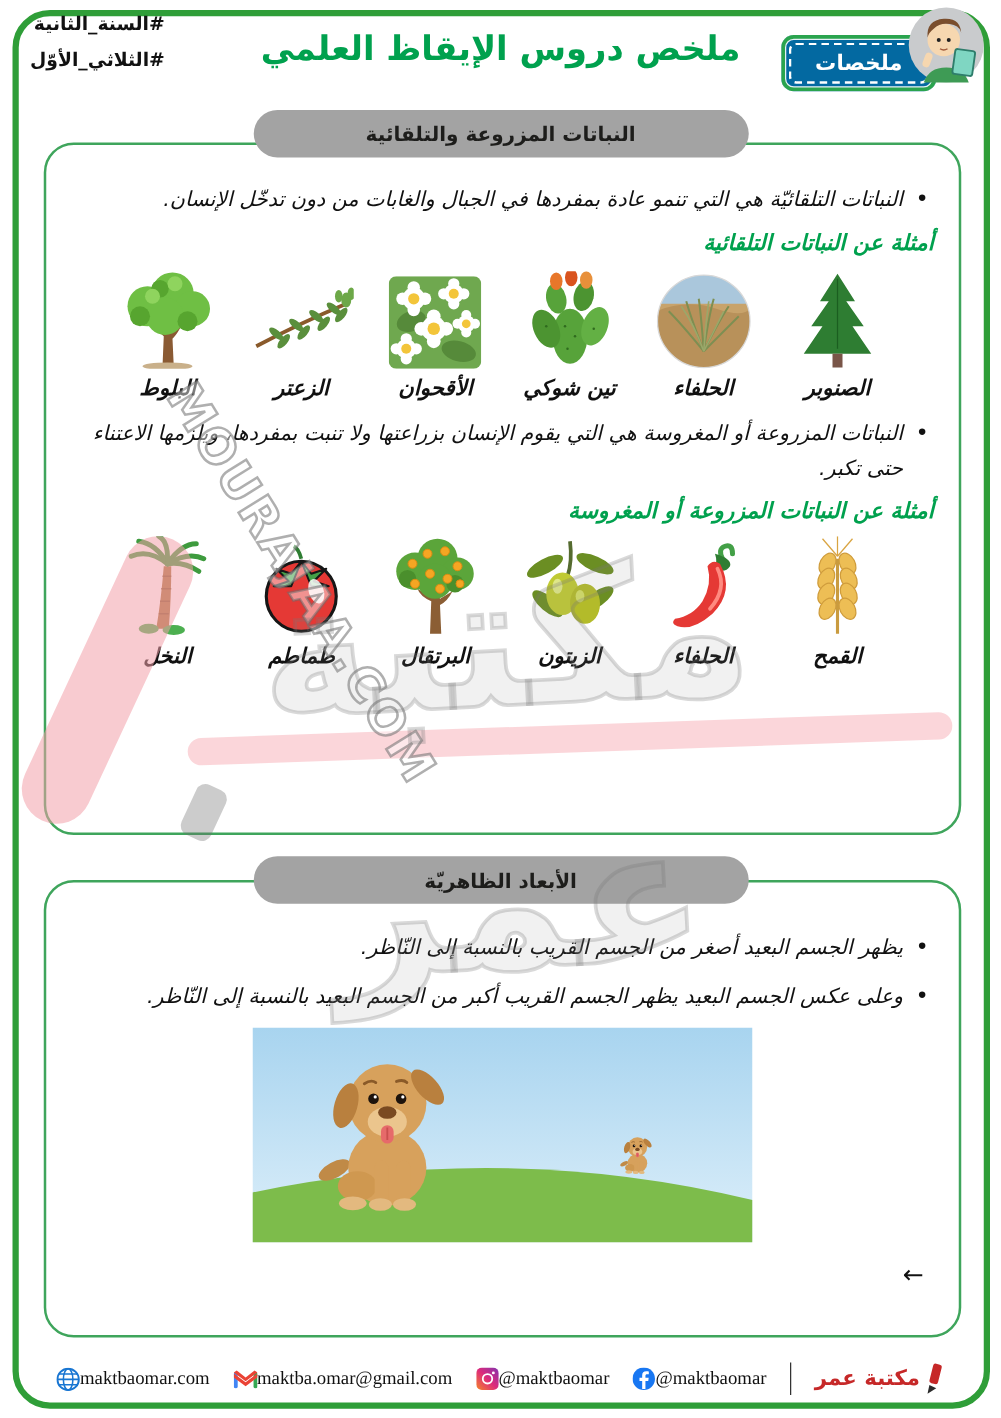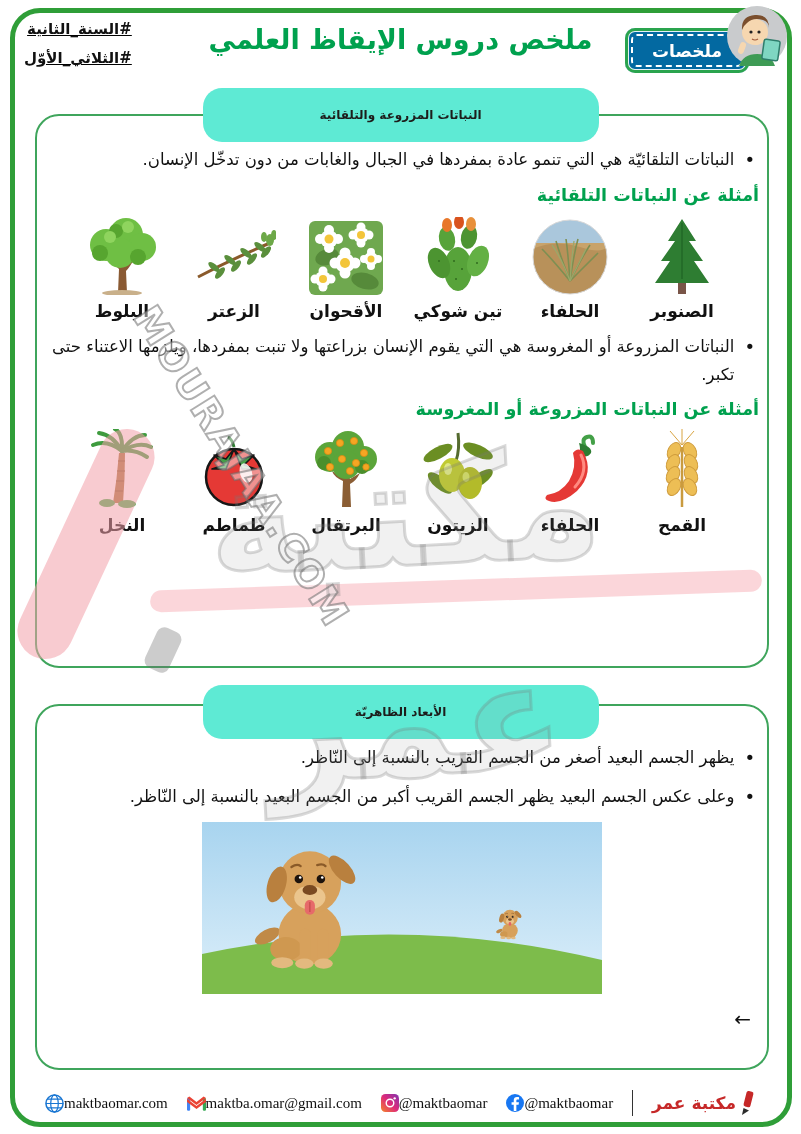--- a/index.html
+++ b/index.html
@@ -6,53 +6,53 @@
   body { background:#fff; }
   .page {
     position:relative; width:801px; height:1134px; background:#fff;
     font-family:"DejaVu Sans", sans-serif; direction:rtl; overflow:hidden;
   }
   .outer-frame {
     position:absolute; left:10px; top:8px; width:782px; height:1119px;
     border:5px solid #2f9e38; border-radius:30px; z-index:0;
   }
   
-  .hashtags { position:absolute; left:24px; top:22px; text-align:right; z-index:2;text-decoration:underline; }
+  .hashtags { position:absolute; left:24px; top:12px; text-align:right; z-index:2; }
   .hashtag { font-weight:bold; font-size:15px; color:#111; line-height:1.0; margin-bottom:14px; white-space:nowrap; }
   .main-title {
     position:absolute; left:0; right:0; top:24px; text-align:center;
     color:#00a14e; font-size:27px; font-weight:bold; z-index:1;
   }
   .badge-wrap { position:absolute; right:12px; top:4px; width:170px; height:80px; z-index:2; }
   .badge {
     position:absolute; right:40px; top:24px; width:124px; height:45px;
     background:#0369a1; border-radius:10px; display:flex; align-items:center; justify-content:center;
     box-shadow:inset 0 0 0 3px #2aa44e, inset 0 0 0 4px rgba(255,255,255,.9);
   }
   .badge-inner {
     width:112px; height:33px; border:2px dashed #fff; border-radius:6px;
     display:flex; align-items:center; justify-content:center;
     color:#fff; font-weight:bold; font-size:17px;
   }
   .badge-char { position:absolute; right:0; top:0; }
   
   .pill {
-    position:absolute; left:50%; transform:translateX(-50%); width:396px; height:54px;
-    background:#5eead4; border-radius:19px; display:flex; align-items:center; justify-content:center;
-    font-weight:bold; font-size:12px; color:#1d1d1b; z-index:3;
+    position:absolute; left:50%; transform:translateX(-50%); width:396px; height:38px;
+    background:#a3a3a3; border-radius:19px; display:flex; align-items:center; justify-content:center;
+    font-weight:bold; font-size:16px; color:#1d1d1b; z-index:3;
   }
   .pill-1 { top:88px; }
   .pill-2 { top:685px; }
   .sec-box {
     position:absolute; left:35px; width:734px; background:#fff;
     border:2px solid #3fa55c; border-radius:24px; z-index:1; overflow:hidden;
   }
   .box-1 { top:114px; height:554px; }
   .box-2 { top:704px; height:366px; }
-  .box-inner { padding:30px 8px 0; }
+  .box-inner { padding:30px 20px 0;font-style:italic; }
   .box-2 .box-inner { padding-top:38px; }
   .bullet { display:flex; direction:rtl; font-size:16.5px; color:#111; line-height:1.7; margin:0 4px 10px; }
   .bullet::before { content:"•"; font-size:18px; margin-left:10px; line-height:1.6; }
   .green-subtitle {
     text-align:right; color:#00a14e; font-weight:bold; font-size:17.5px; margin:8px 0 10px;
   }
   .ex-row { display:flex; direction:rtl; justify-content:space-between; padding:0 26px; margin-bottom:12px; }
   .ex-cell { width:102px; text-align:center; }
   .ex-icon { height:80px; display:flex; align-items:flex-end; justify-content:center; }
   .ex-label { font-weight:bold; font-size:17px; color:#111; margin-top:6px; white-space:nowrap; }

